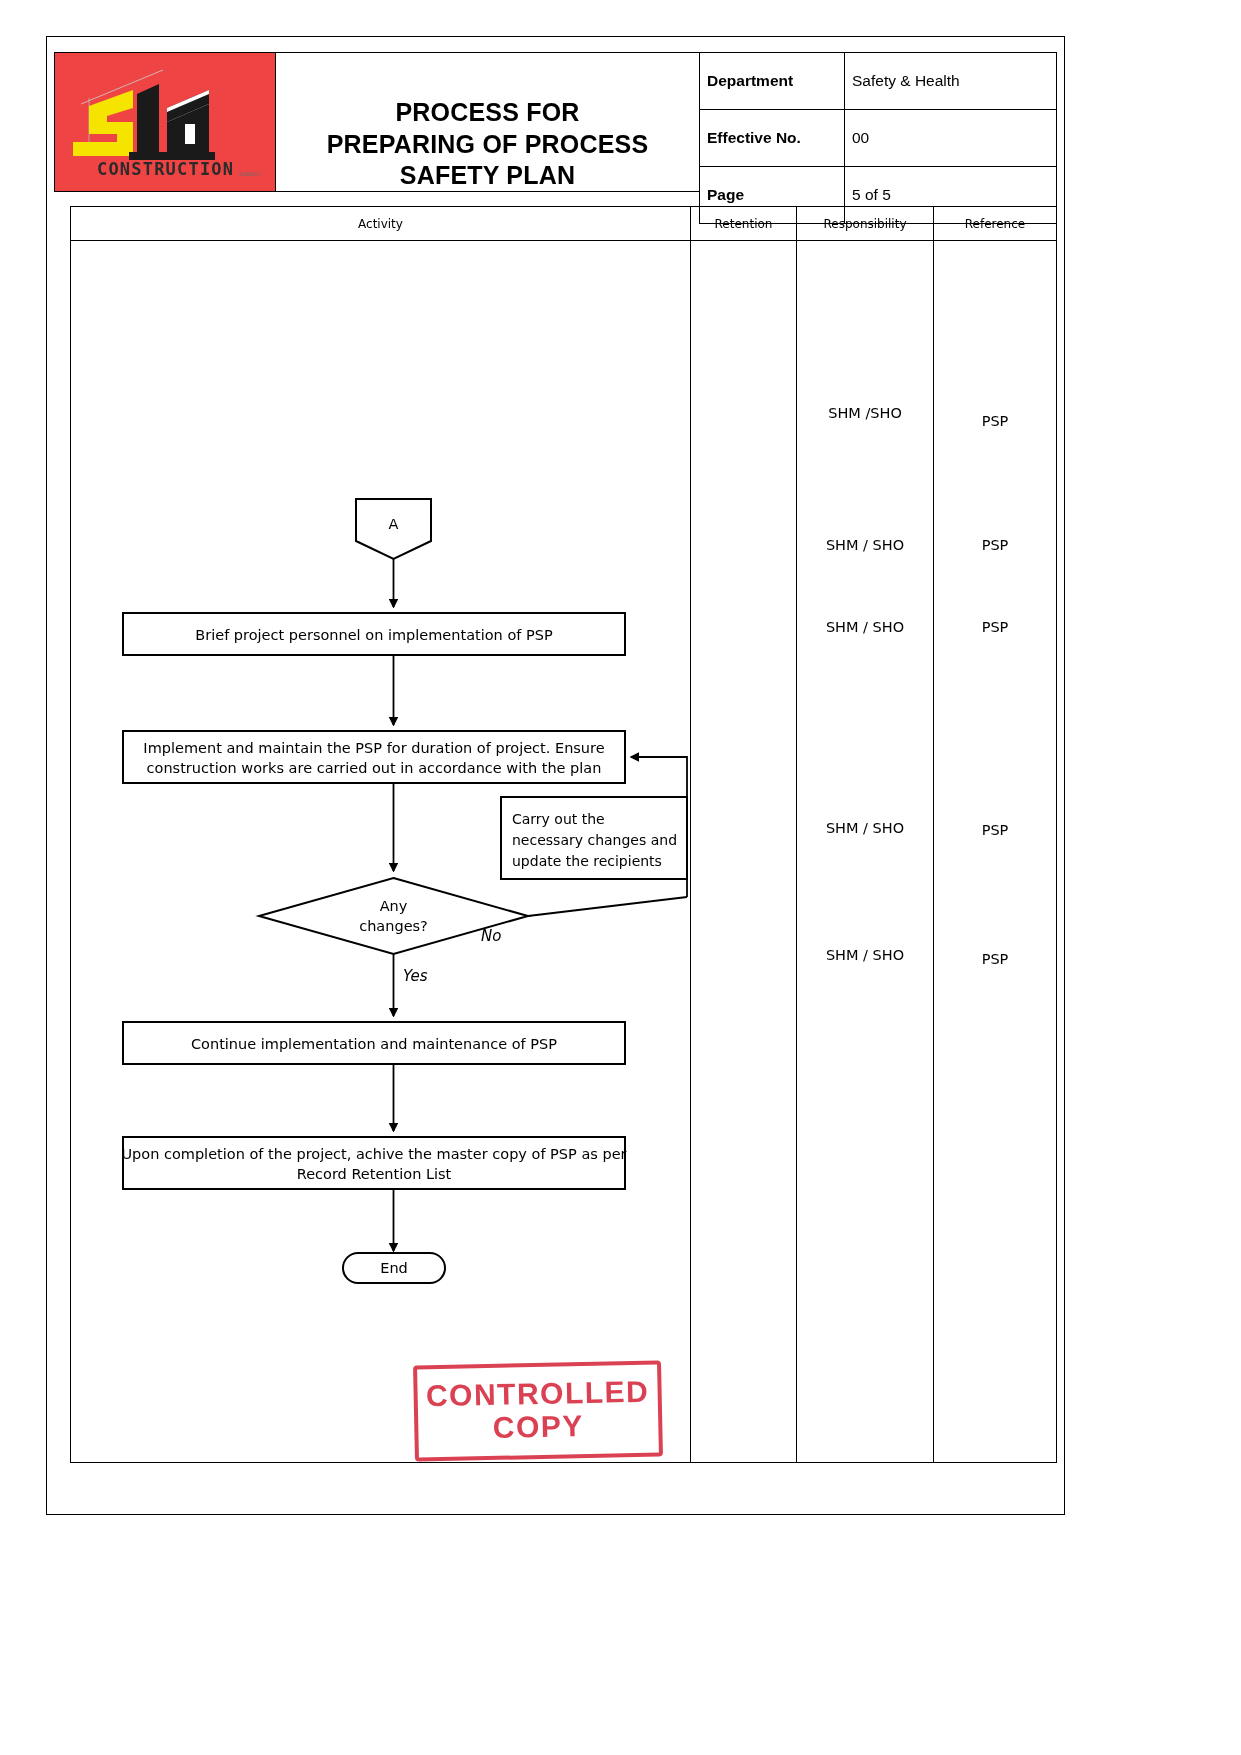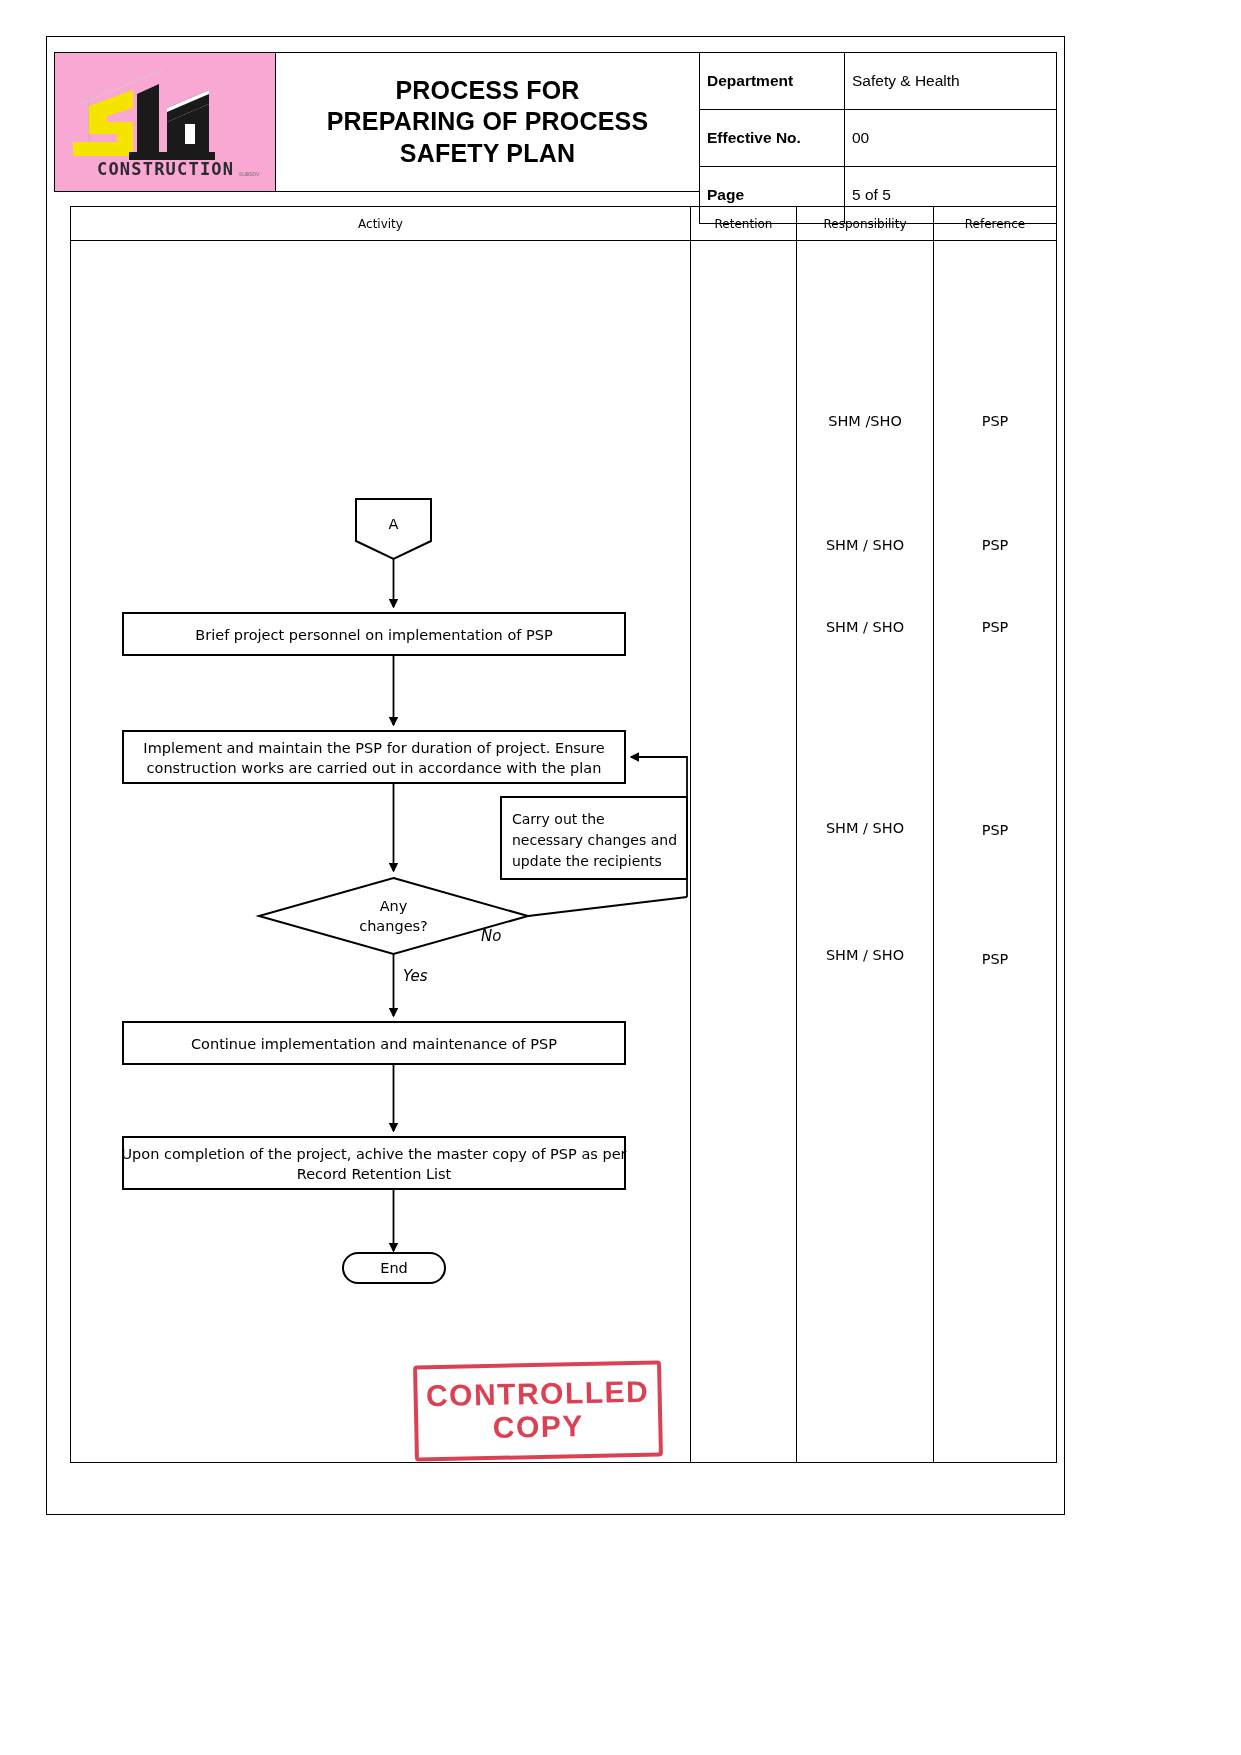--- a/index.html
+++ b/index.html
@@ -38,29 +38,29 @@
     box-sizing: border-box;
   }
   #logo-cell {
     width: 222px;
     border: 1px solid #000;
     box-sizing: border-box;
     display: flex;
     align-items: center;
     justify-content: center;
     position: relative;
-    background: #f9a8d4;
+    background: #ef4444;
   }
   #title-cell {
     flex: 0 0 423px;
     border-top: 1px solid #000;
     border-bottom: 1px solid #000;
     box-sizing: border-box;
     display: flex;
-    align-items: center;
+    align-items: flex-end;
     justify-content: center;
     text-align: center;
   }
   #title-cell .title-text {
     font-size: 25px;
     font-weight: bold;
     line-height: 1.25;
     letter-spacing: 0.2px;
   }
   #meta-table {
@@ -333,21 +333,21 @@
 
         <div id="stamp">
           <div class="l1">CONTROLLED</div>
           <div class="l2">COPY</div>
         </div>
       </td>
 
       <td class="side-col"></td>
 
       <td class="side-col">
-        <div class="side-note" style="top:172px">SHM /SHO</div>
+        <div class="side-note" style="top:164px">SHM /SHO</div>
         <div class="side-note" style="top:296px">SHM / SHO</div>
         <div class="side-note" style="top:378px">SHM / SHO</div>
         <div class="side-note" style="top:579px">SHM / SHO</div>
         <div class="side-note" style="top:706px">SHM / SHO</div>
       </td>
 
       <td class="side-col">
         <div class="side-note" style="top:172px">PSP</div>
         <div class="side-note" style="top:296px">PSP</div>
         <div class="side-note" style="top:378px">PSP</div>

